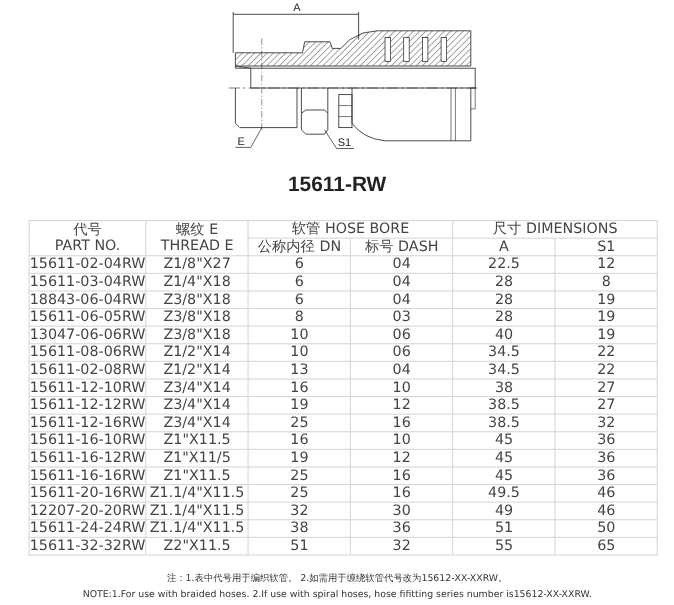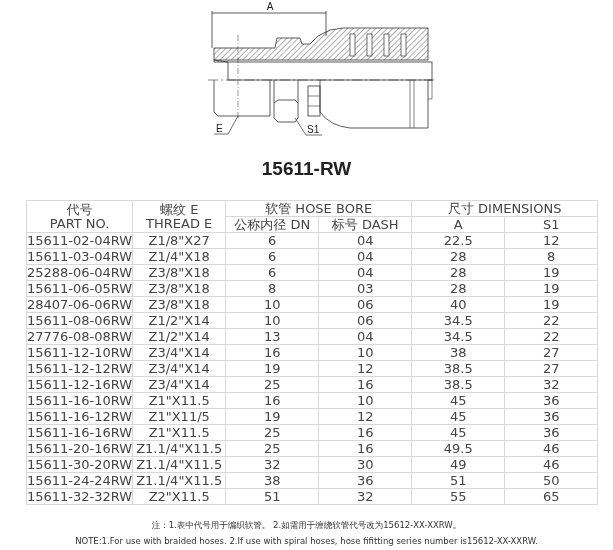--- a/index.html
+++ b/index.html
@@ -107,53 +107,53 @@
       </tr>
       <tr>
         <td>15611-03-04RW</td>
         <td>Z1/4"X18</td>
         <td>6</td>
         <td>04</td>
         <td>28</td>
         <td>8</td>
       </tr>
       <tr>
-        <td>25288-06-04RW</td>
+        <td>18843-06-04RW</td>
         <td>Z3/8"X18</td>
         <td>6</td>
         <td>04</td>
         <td>28</td>
         <td>19</td>
       </tr>
       <tr>
         <td>15611-06-05RW</td>
         <td>Z3/8"X18</td>
         <td>8</td>
         <td>03</td>
         <td>28</td>
         <td>19</td>
       </tr>
       <tr>
-        <td>28407-06-06RW</td>
+        <td>13047-06-06RW</td>
         <td>Z3/8"X18</td>
         <td>10</td>
         <td>06</td>
         <td>40</td>
         <td>19</td>
       </tr>
       <tr>
         <td>15611-08-06RW</td>
         <td>Z1/2"X14</td>
         <td>10</td>
         <td>06</td>
         <td>34.5</td>
         <td>22</td>
       </tr>
       <tr>
-        <td>27776-08-08RW</td>
+        <td>15611-02-08RW</td>
         <td>Z1/2"X14</td>
         <td>13</td>
         <td>04</td>
         <td>34.5</td>
         <td>22</td>
       </tr>
       <tr>
         <td>15611-12-10RW</td>
         <td>Z3/4"X14</td>
         <td>16</td>
@@ -203,21 +203,21 @@
       </tr>
       <tr>
         <td>15611-20-16RW</td>
         <td>Z1.1/4"X11.5</td>
         <td>25</td>
         <td>16</td>
         <td>49.5</td>
         <td>46</td>
       </tr>
       <tr>
-        <td>15611-30-20RW</td>
+        <td>12207-20-20RW</td>
         <td>Z1.1/4"X11.5</td>
         <td>32</td>
         <td>30</td>
         <td>49</td>
         <td>46</td>
       </tr>
       <tr>
         <td>15611-24-24RW</td>
         <td>Z1.1/4"X11.5</td>
         <td>38</td>

